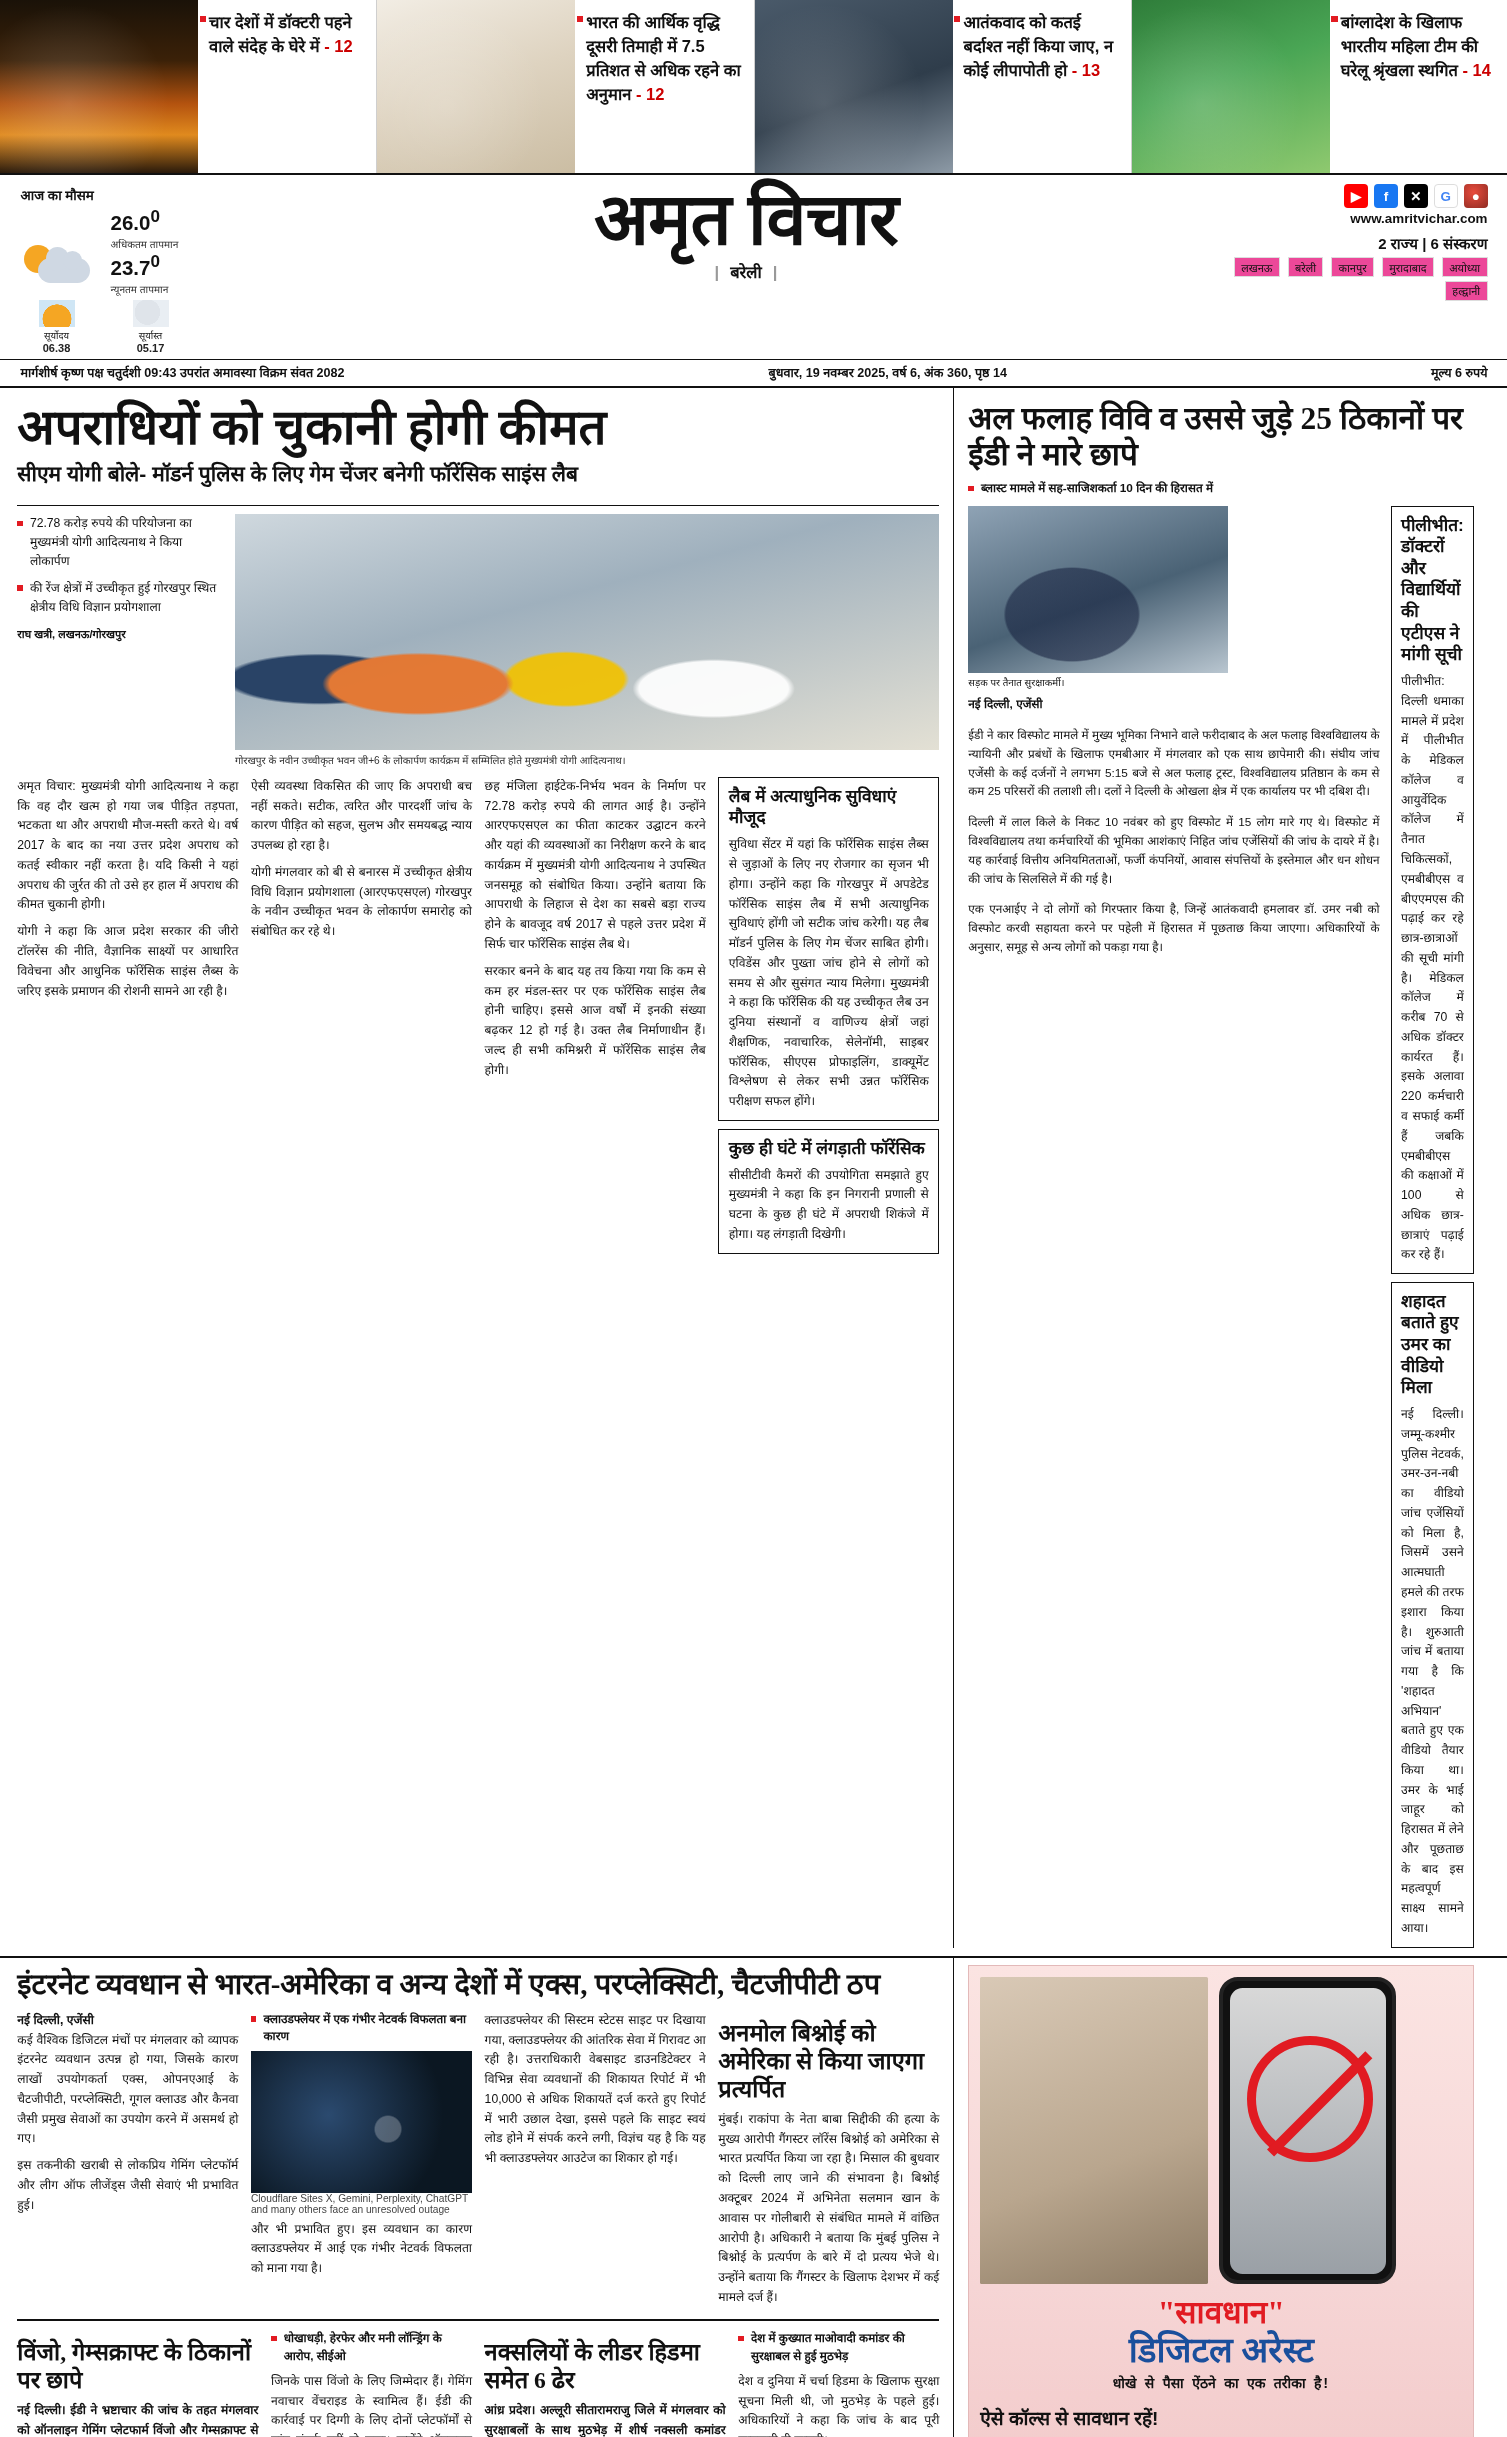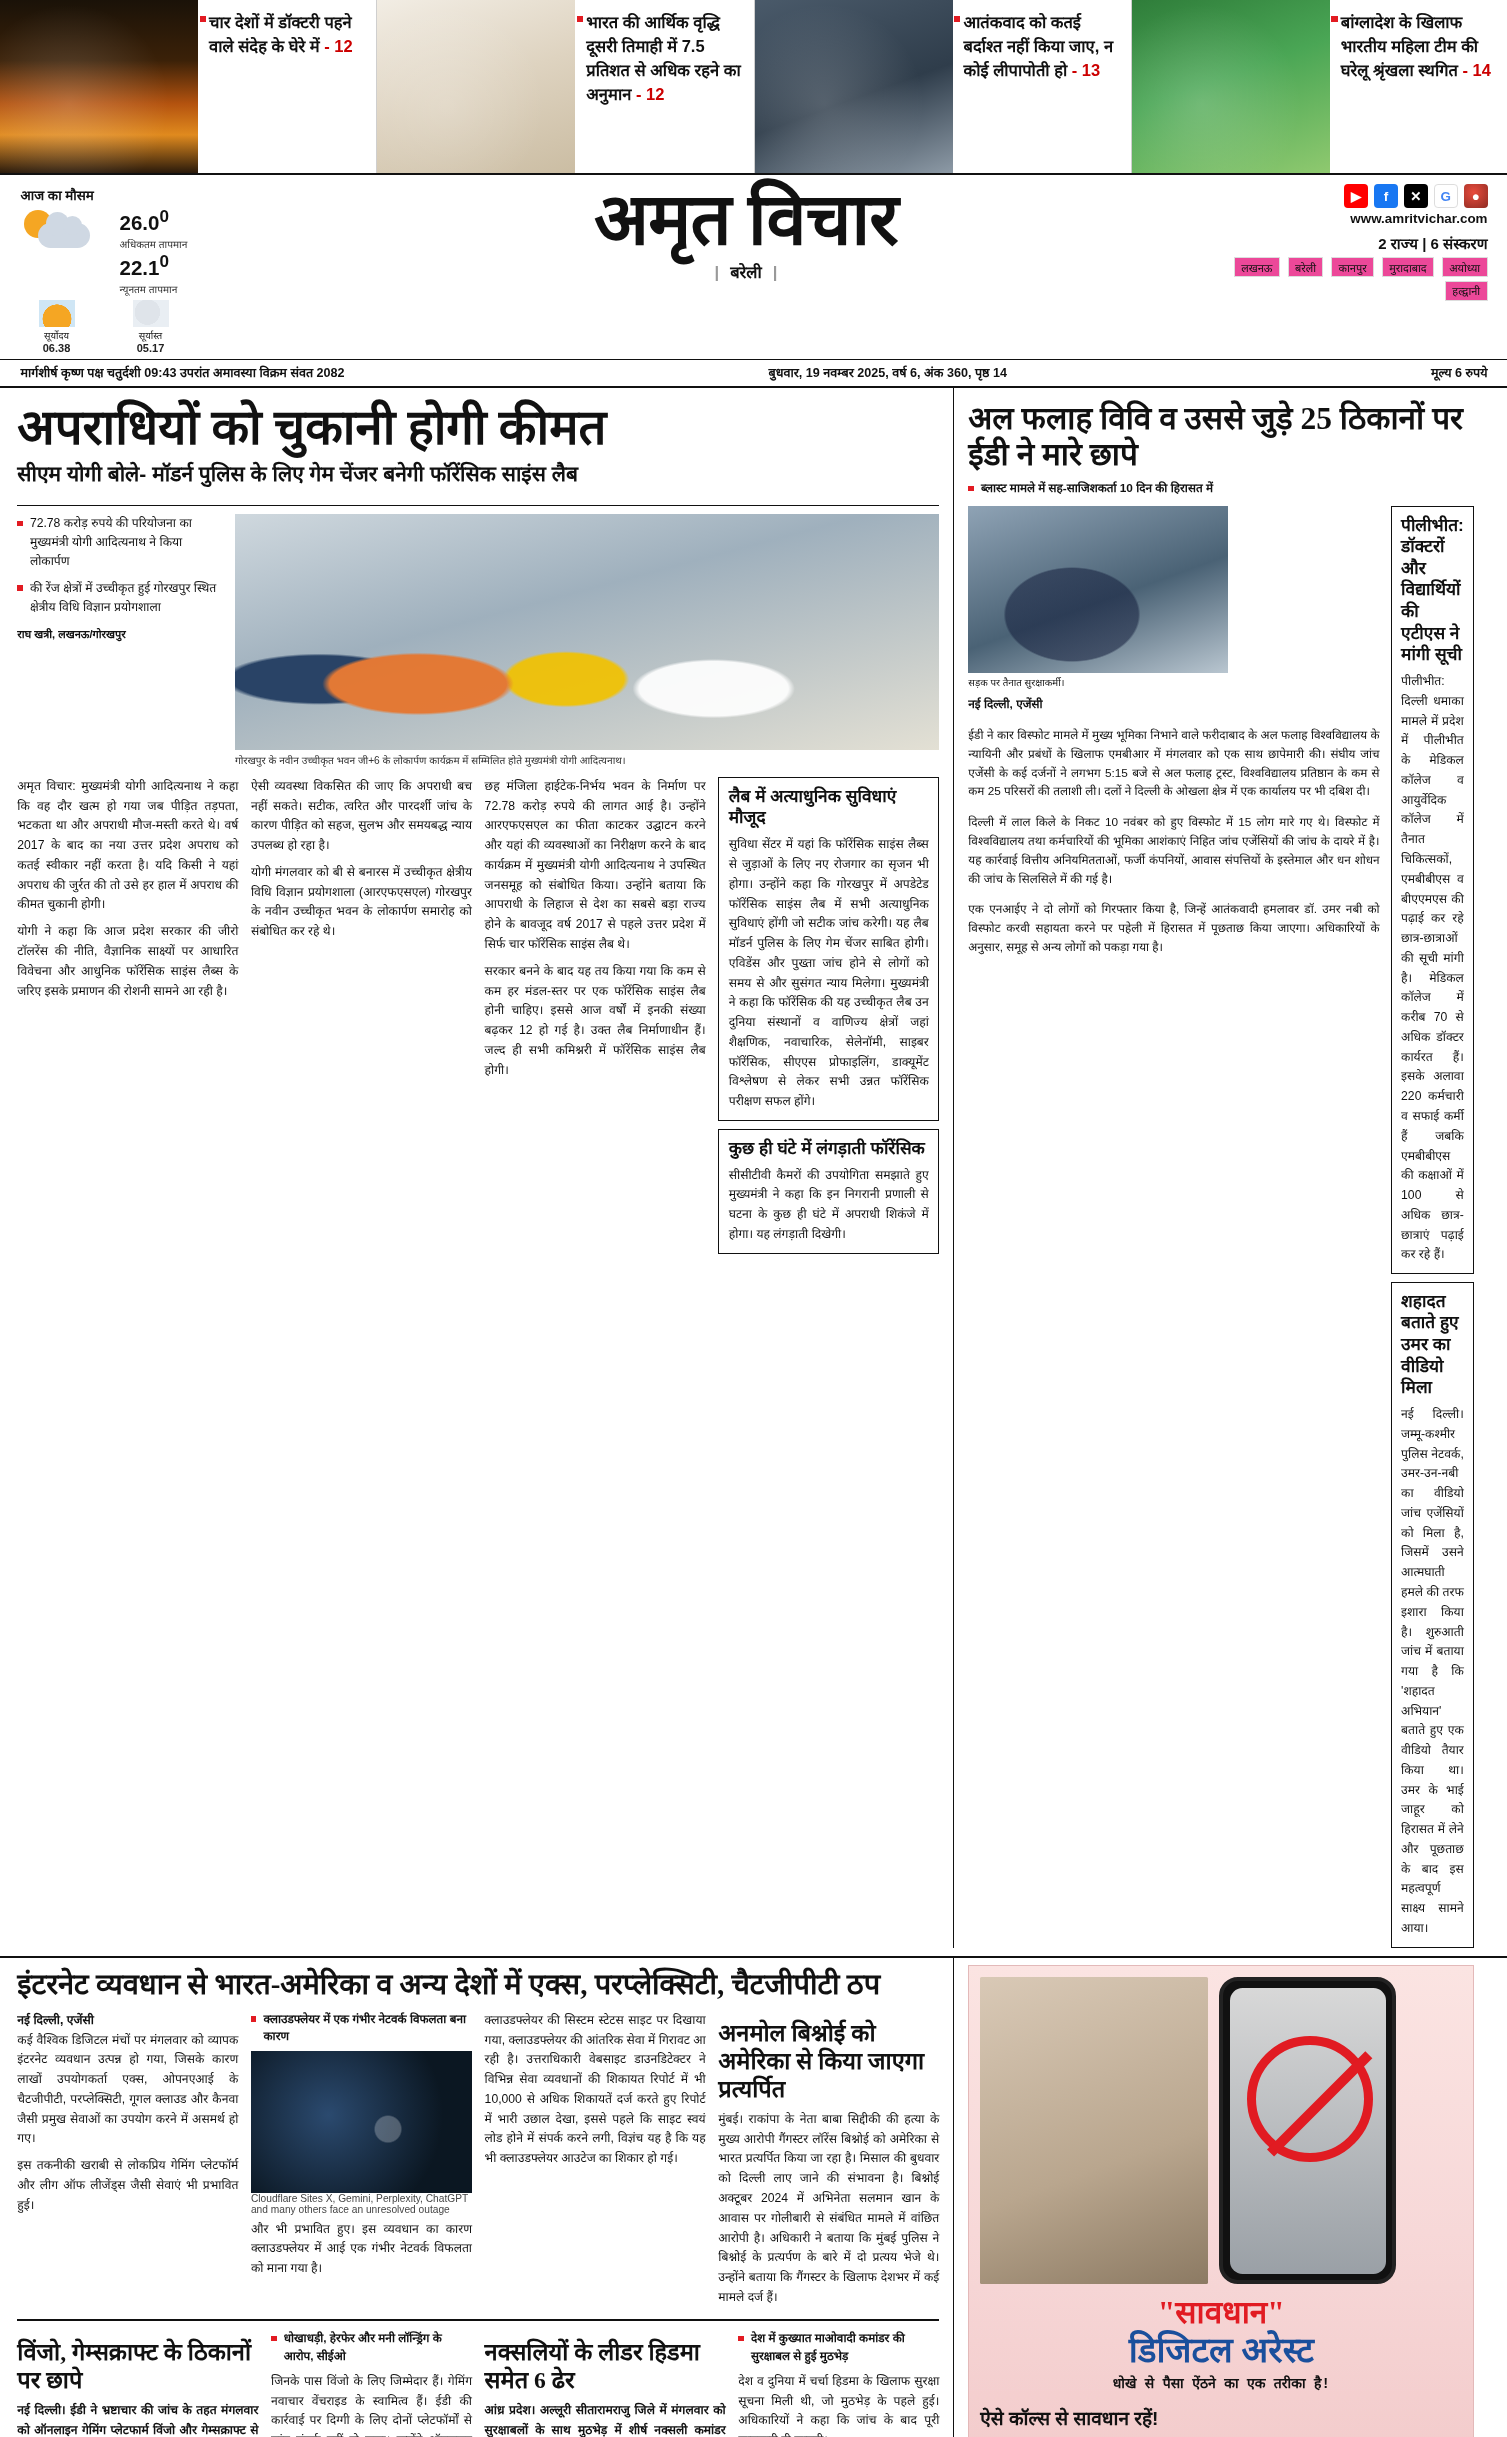--- a/index.html
+++ b/index.html
@@ -60,21 +60,21 @@
     border-bottom: 1.6px solid #111;
   }
   .weather {
     width: 244px;
     display: flex;
     flex-direction: column;
     gap: 1.6px;
     padding-top: 3.2px;
   }
   .weather-title { font-size: 13.4px; font-weight: 700; color: #111; }
-  .weather-row { display: flex; align-items: flex-start; gap: 23px; }
+  .weather-row { display: flex; align-items: flex-end; gap: 14px; }
   .weather-icon { width: 76px; height: 55px; position: relative; }
   .sun { position:absolute; left:3.2px; top:4.7px; width:28px; height:28px; border-radius:50%; background:#f5a623; }
   .cloud { position:absolute; left:17.3px; top:17.3px; width:52px; height:25px; background:#cfd8e3; border-radius:14px; }
   .cloud:before { content:""; position:absolute; left:7.9px; top:-11px; width:23.6px; height:23.6px; border-radius:50%; background:#cfd8e3; }
   .cloud:after { content:""; position:absolute; left:25px; top:-7px; width:19px; height:19px; border-radius:50%; background:#cfd8e3; }
   .temps { display:flex; flex-direction: column; gap: 1.6px; padding-top: 1.6px; }
   .temp-big { font-size: 20.5px; font-weight: 700; }
   .temp-lbl { font-size: 10.2px; color: #333; }
   .sunmoon { display:flex; gap: 22px; margin-top: 3.2px; }
   .sm-item { text-align:center; font-size: 9.5px; color:#222; width: 72px; }
@@ -256,21 +256,21 @@
         <div class="weather-icon">
           <div class="sun"></div>
             <div class="cloud"></div>
         </div>
         <div class="temps">
           <div class="temp-big">
             <span>26.0</span><sup>0</sup>
           </div>
           <div class="temp-lbl">अधिकतम तापमान</div>
           <div class="temp-big">
-            <span>22.1</span><sup>0</sup>
+            <span>23.7</span><sup>0</sup>
           </div>
           <div class="temp-lbl">न्यूनतम तापमान</div>
         </div>
       </div>
       <div class="sunmoon">
         <div class="sm-item">
           <div class="sm-icon sm-sun"></div>
           <div class="sm-label">सूर्योदय</div>
           <div class="sm-time">06.38</div>
         </div>

